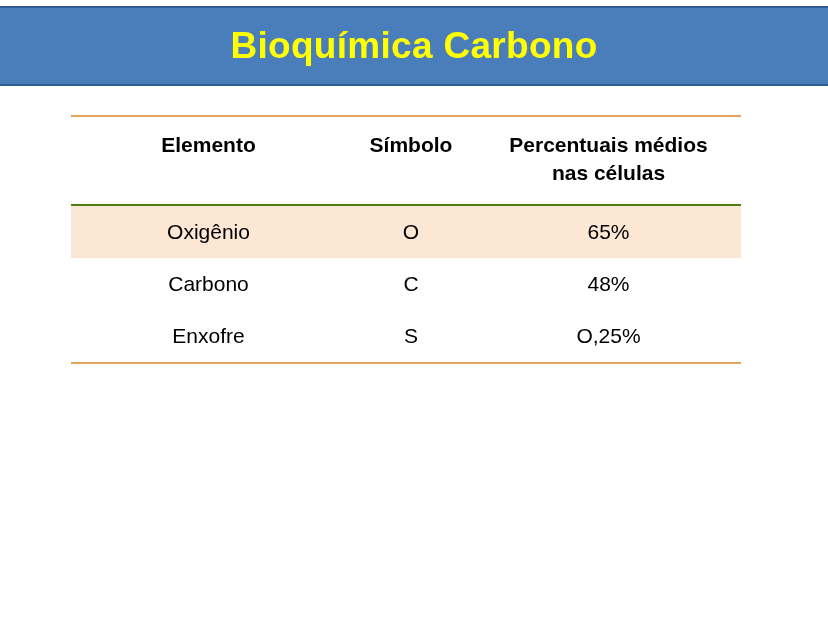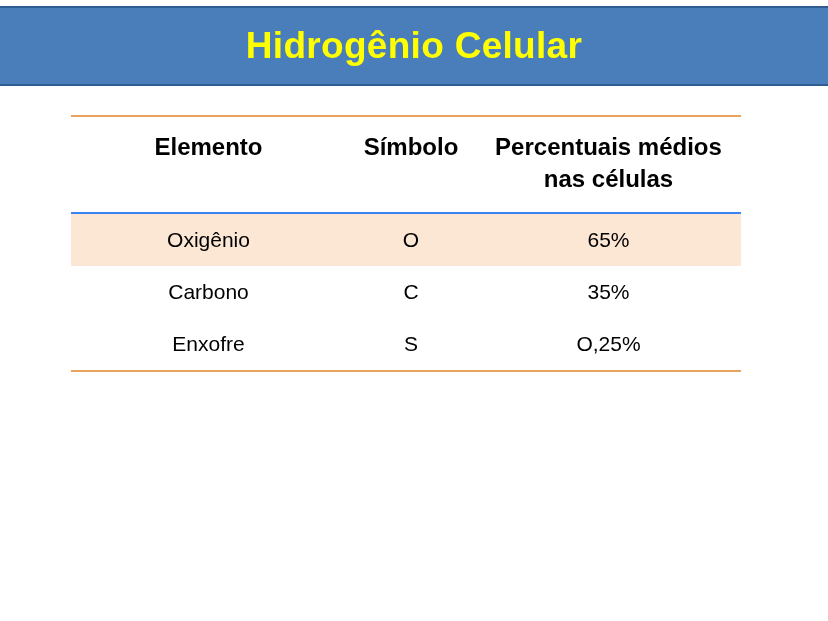--- a/index.html
+++ b/index.html
@@ -50,28 +50,28 @@
   table.data {
     border-collapse: collapse;
     width: 670px;
     table-layout: fixed;
   }
   table.data col.c-elemento { width: 275px; }
   table.data col.c-simbolo  { width: 130px; }
   table.data col.c-pct      { width: 265px; }
 
   table.data thead th {
-    font-size: 24px;
+    font-size: 21px;
     font-weight: bold;
     color: #000000;
     text-align: center;
     padding: 14px 6px 16px 6px;
     line-height: 1.35;
     border-top: 2px solid #e8a45c;
-    border-bottom: 2px solid #3b82f6;
+    border-bottom: 2px solid #4d7c0f;
     background: #ffffff;
     vertical-align: top;
   }
   table.data tbody td {
     font-size: 21px;
     color: #000000;
     text-align: center;
     padding: 14px 8px;
     background: #ffffff;
     border: none;
@@ -82,21 +82,21 @@
   table.data tbody tr:last-child td {
     border-bottom: 2px solid #e8a45c;
   }
 </style>
 </head>
 <body>
 
 <div class="slide">
 
   <div class="title-bar">
-    <div class="title-text">Hidrogênio Celular</div>
+    <div class="title-text">Bioquímica Carbono</div>
   </div>
 
   <div class="table-wrap">
     <table class="data">
       <colgroup>
         <col class="c-elemento">
         <col class="c-simbolo">
         <col class="c-pct">
       </colgroup>
       <thead>
@@ -111,21 +111,21 @@
       </thead>
       <tbody>
         <tr class="shaded">
           <td>Oxigênio</td>
           <td>O</td>
           <td>65%</td>
         </tr>
         <tr>
           <td>Carbono</td>
           <td>C</td>
-          <td>35%</td>
+          <td>48%</td>
         </tr>
         <tr>
           <td>Enxofre</td>
           <td>S</td>
           <td>O,25%</td>
         </tr>
       </tbody>
     </table>
   </div>
 

